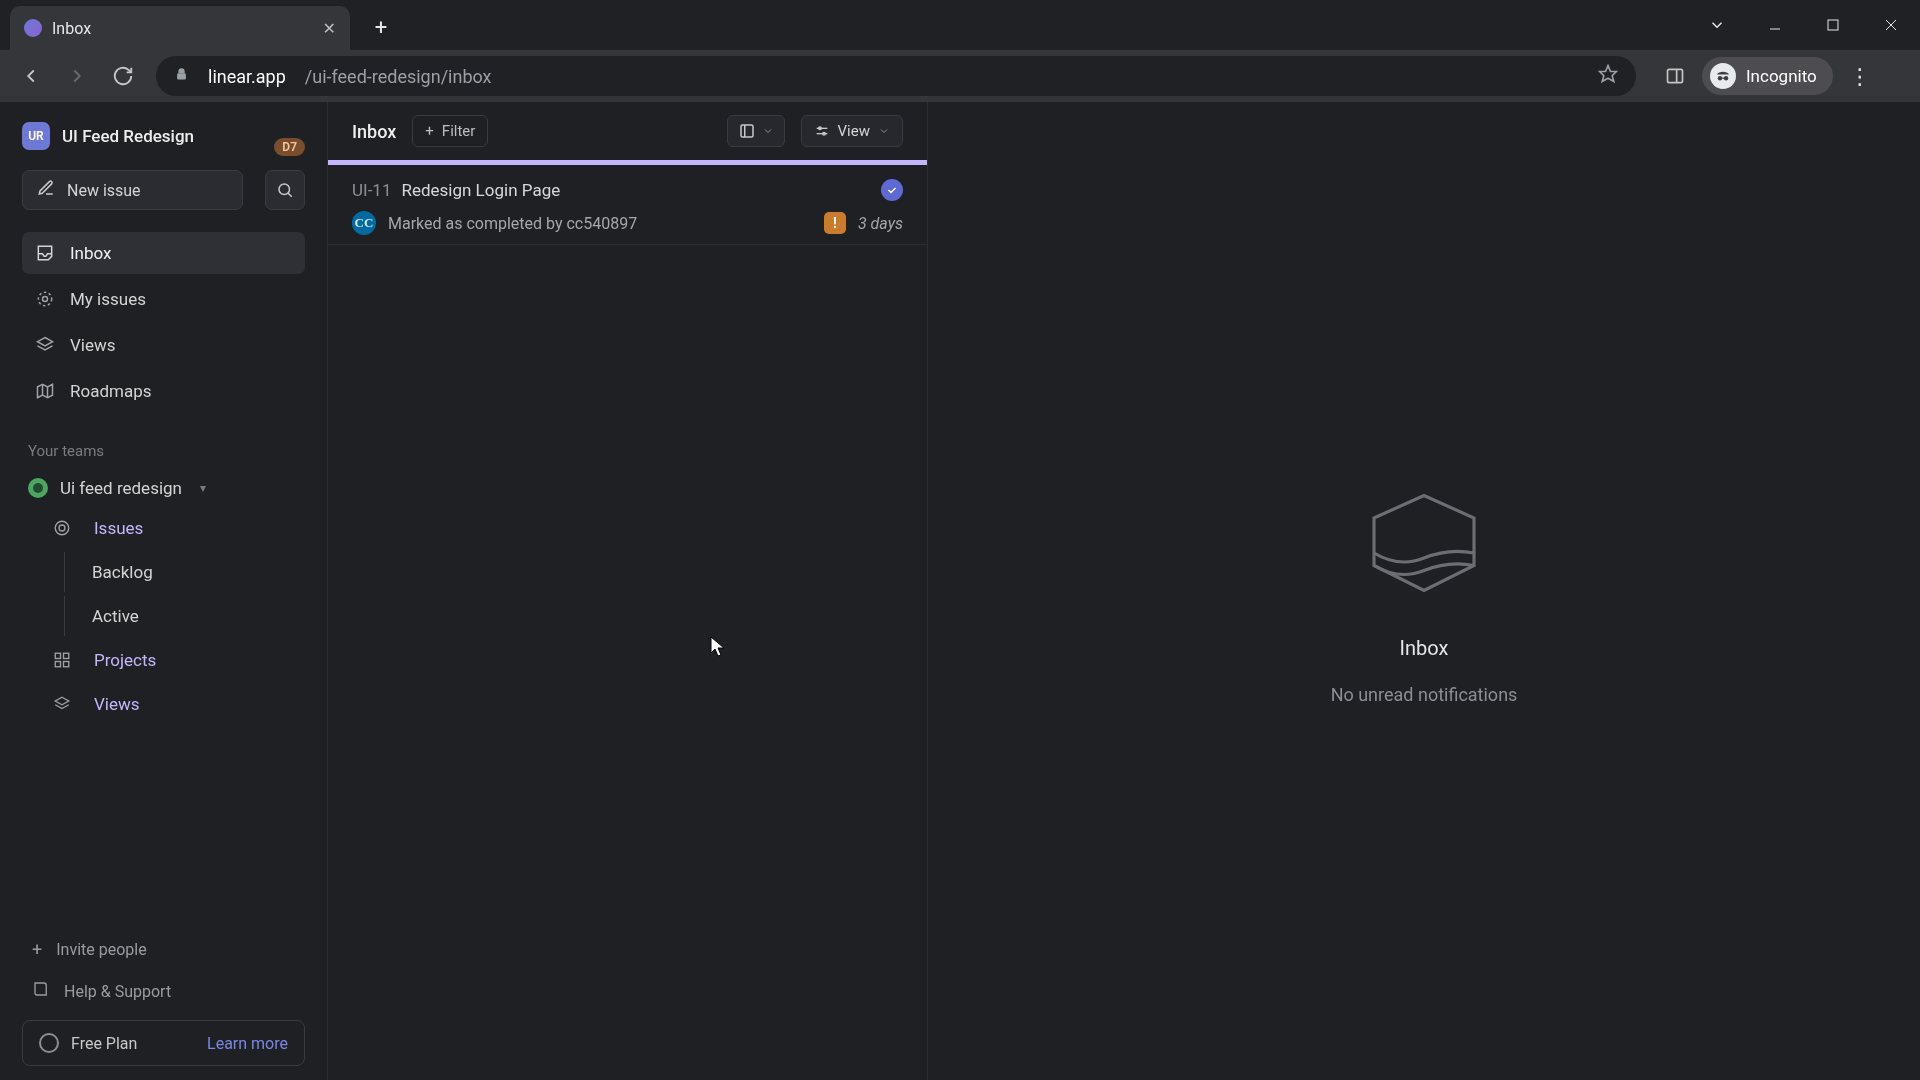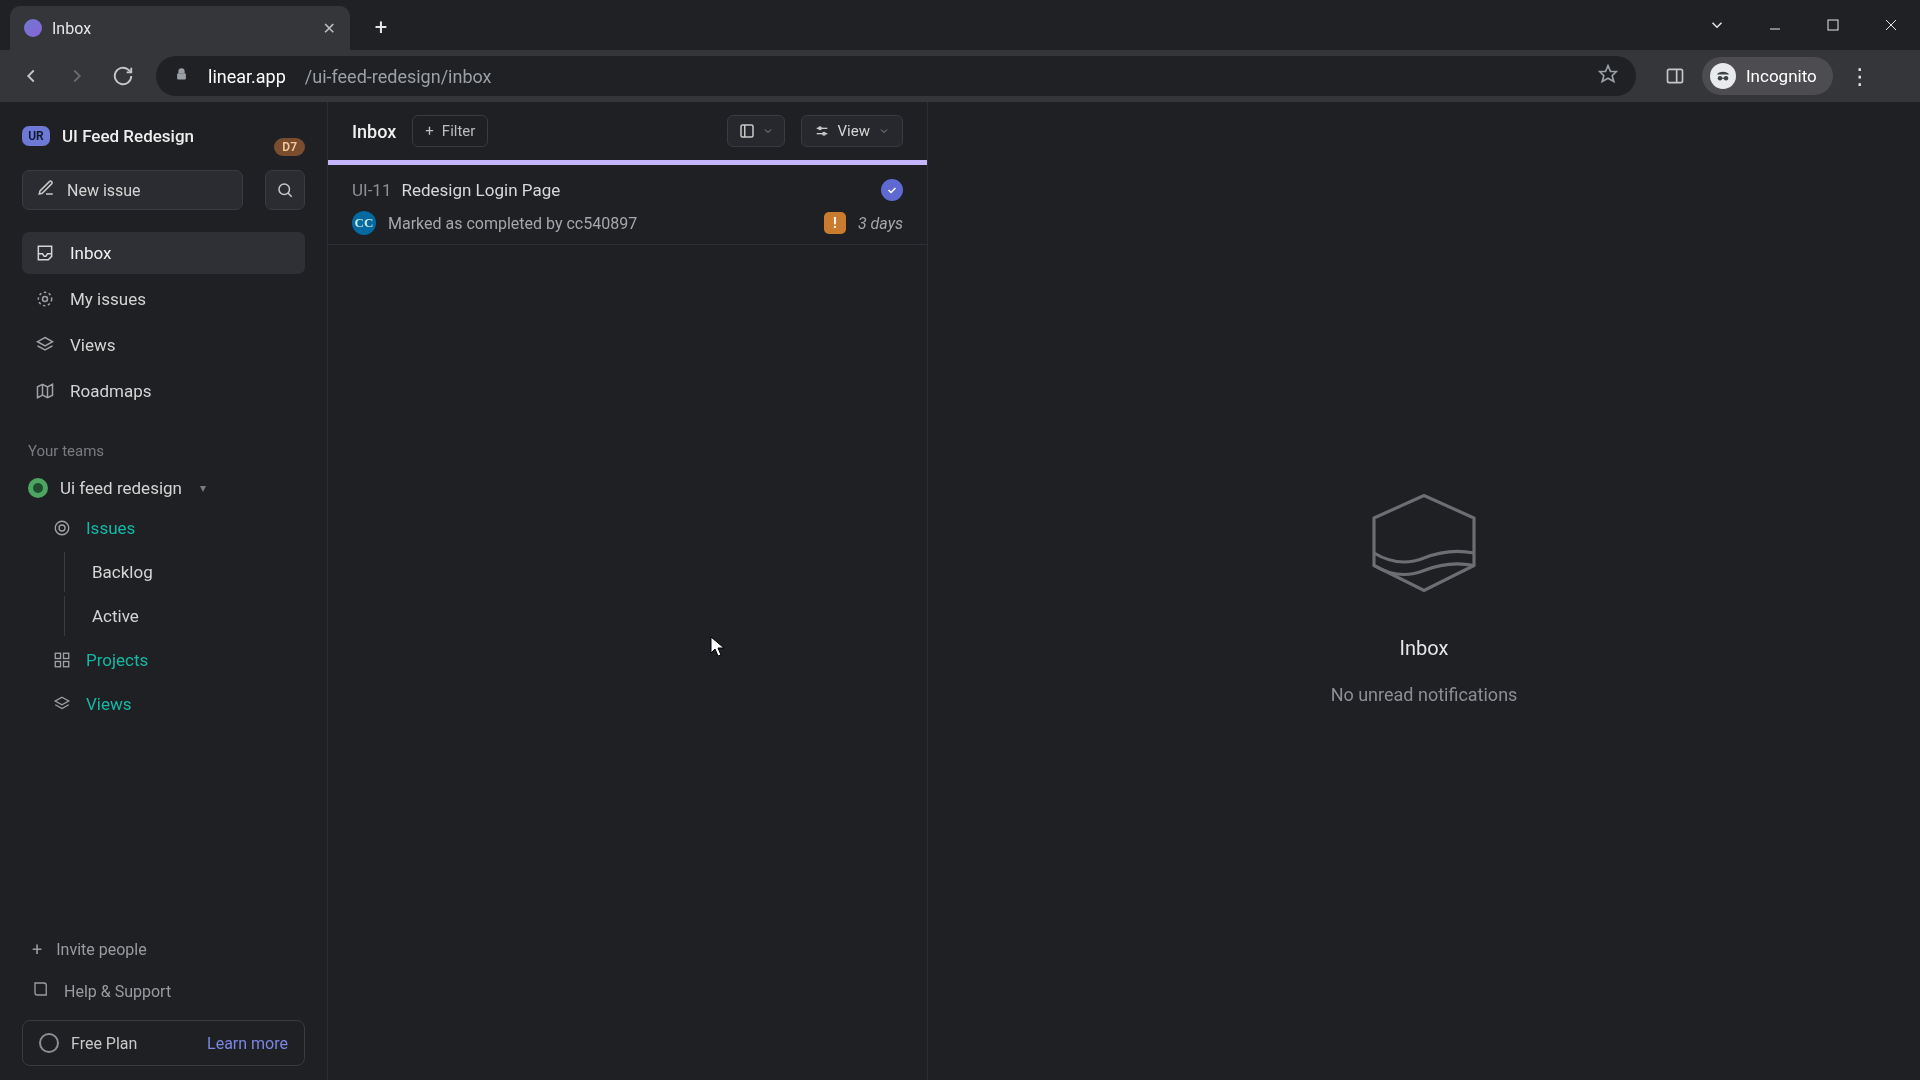--- a/index.html
+++ b/index.html
@@ -32,38 +32,38 @@
   .incognito-pill { display:flex; align-items:center; gap:10px; background:#4d4d51; border-radius:20px; padding:6px 16px 6px 8px; color:#ffffff; font-size:17px; cursor:pointer; }
   .incognito-avatar { width:26px; height:26px; border-radius:50%; background:#e8eaed; display:flex; align-items:center; justify-content:center; }
   .kebab { width:38px; height:38px; display:flex; align-items:center; justify-content:center; cursor:pointer; color:#e6e6e6; font-size:22px; }
 
   
   .app { flex:1; display:flex; background:#1f2023; min-height:0; }
 
   
   .sidebar { width:328px; border-right:1px solid #2d2e33; display:flex; flex-direction:column; padding:14px 22px; gap:4px; }
   .ws-row { display:flex; align-items:center; gap:12px; height:40px; }
-  .ws-badge { width:28px; height:20px; border-radius:7px; background:#6e79d6; color:#0f172a; font-size:12px; font-weight:600; display:flex; align-items:center; justify-content:center; }
+  .ws-badge { width:28px; height:28px; border-radius:7px; background:#6e79d6; color:#ffffff; font-size:12px; font-weight:600; display:flex; align-items:center; justify-content:center; }
   .ws-name { font-size:17px; color:#eeeeee; font-weight:500; }
   .ws-count { margin-left:auto; background:#7a4d2f; color:#f2c79b; font-size:12px; font-weight:600; border-radius:12px; padding:2px 8px;margin-top:22px; }
   .new-issue-row { display:flex; gap:22px; margin:10px 0 18px 0; }
   .new-issue-btn { flex:1; background:#2b2c31; border:1px solid #3a3b40; border-radius:7px; height:40px; display:flex; align-items:center; gap:12px; padding:0 14px; color:#d4d4d4; font-size:16px; cursor:pointer; }
   .search-btn { width:40px; height:40px; border-radius:7px; background:#2b2c31; border:1px solid #3a3b40; display:flex; align-items:center; justify-content:center; cursor:pointer; }
 
   .nav-item { height:42px; display:flex; align-items:center; gap:14px; padding:0 12px; border-radius:7px; font-size:17px; color:#d4d4d4; cursor:pointer; }
   .nav-item.active { background:#2f3036; color:#f0f0f0; }
   .nav-item .icon { width:22px; height:22px; display:flex; align-items:center; justify-content:center; }
   .nav-item svg { stroke:#a0a0a6; fill:none; stroke-width:1.8; }
   .nav-item.active svg { stroke:#d4d4d4; }
 
   .section-label { font-size:15px; color:#7a7b80; margin:26px 0 8px 6px; }
   .team-row { display:flex; align-items:center; gap:12px; padding:6px 6px; font-size:17px; color:#d4d4d4; cursor:pointer; }
   .team-dot { width:20px; height:20px; border-radius:50%; background:#4da660; display:flex; align-items:center; justify-content:center; }
   .team-chevron { margin-left:6px; color:#7a7b80; font-size:12px; }
-  .sub-item { height:40px; display:flex; align-items:center; gap:14px; padding:0 12px 0 30px; font-size:17px; color:#14b8a6; border-radius:7px; cursor:pointer; }
+  .sub-item { height:40px; display:flex; align-items:center; gap:22px; padding:0 12px 0 30px; font-size:17px; color:#c4b5fd; border-radius:7px; cursor:pointer; }
   .sub-item .icon { width:20px; height:20px; display:flex; align-items:center; justify-content:center; }
   .sub-sub { padding-left:70px; height:40px; display:flex; align-items:center; font-size:17px; color:#d4d4d4; border-radius:7px; cursor:pointer; position:relative; }
   .sub-sub::before { content:""; position:absolute; left:42px; top:0; bottom:0; width:1px; background:#3a3b40; }
 
   .sidebar-spacer { flex:1; }
   .footer-item { height:38px; display:flex; align-items:center; gap:14px; padding:0 10px; color:#9a9aa0; font-size:16px; cursor:pointer; }
   .plan-box { border:1px solid #3a3b40; border-radius:8px; padding:12px 16px; display:flex; align-items:center; gap:12px; margin-top:6px; font-size:16px; }
   .plan-box .ring { width:20px; height:20px; border:2px solid #8d8d94; border-radius:50%; }
   .plan-link { margin-left:auto; color:#7b86e2; cursor:pointer; }
 

